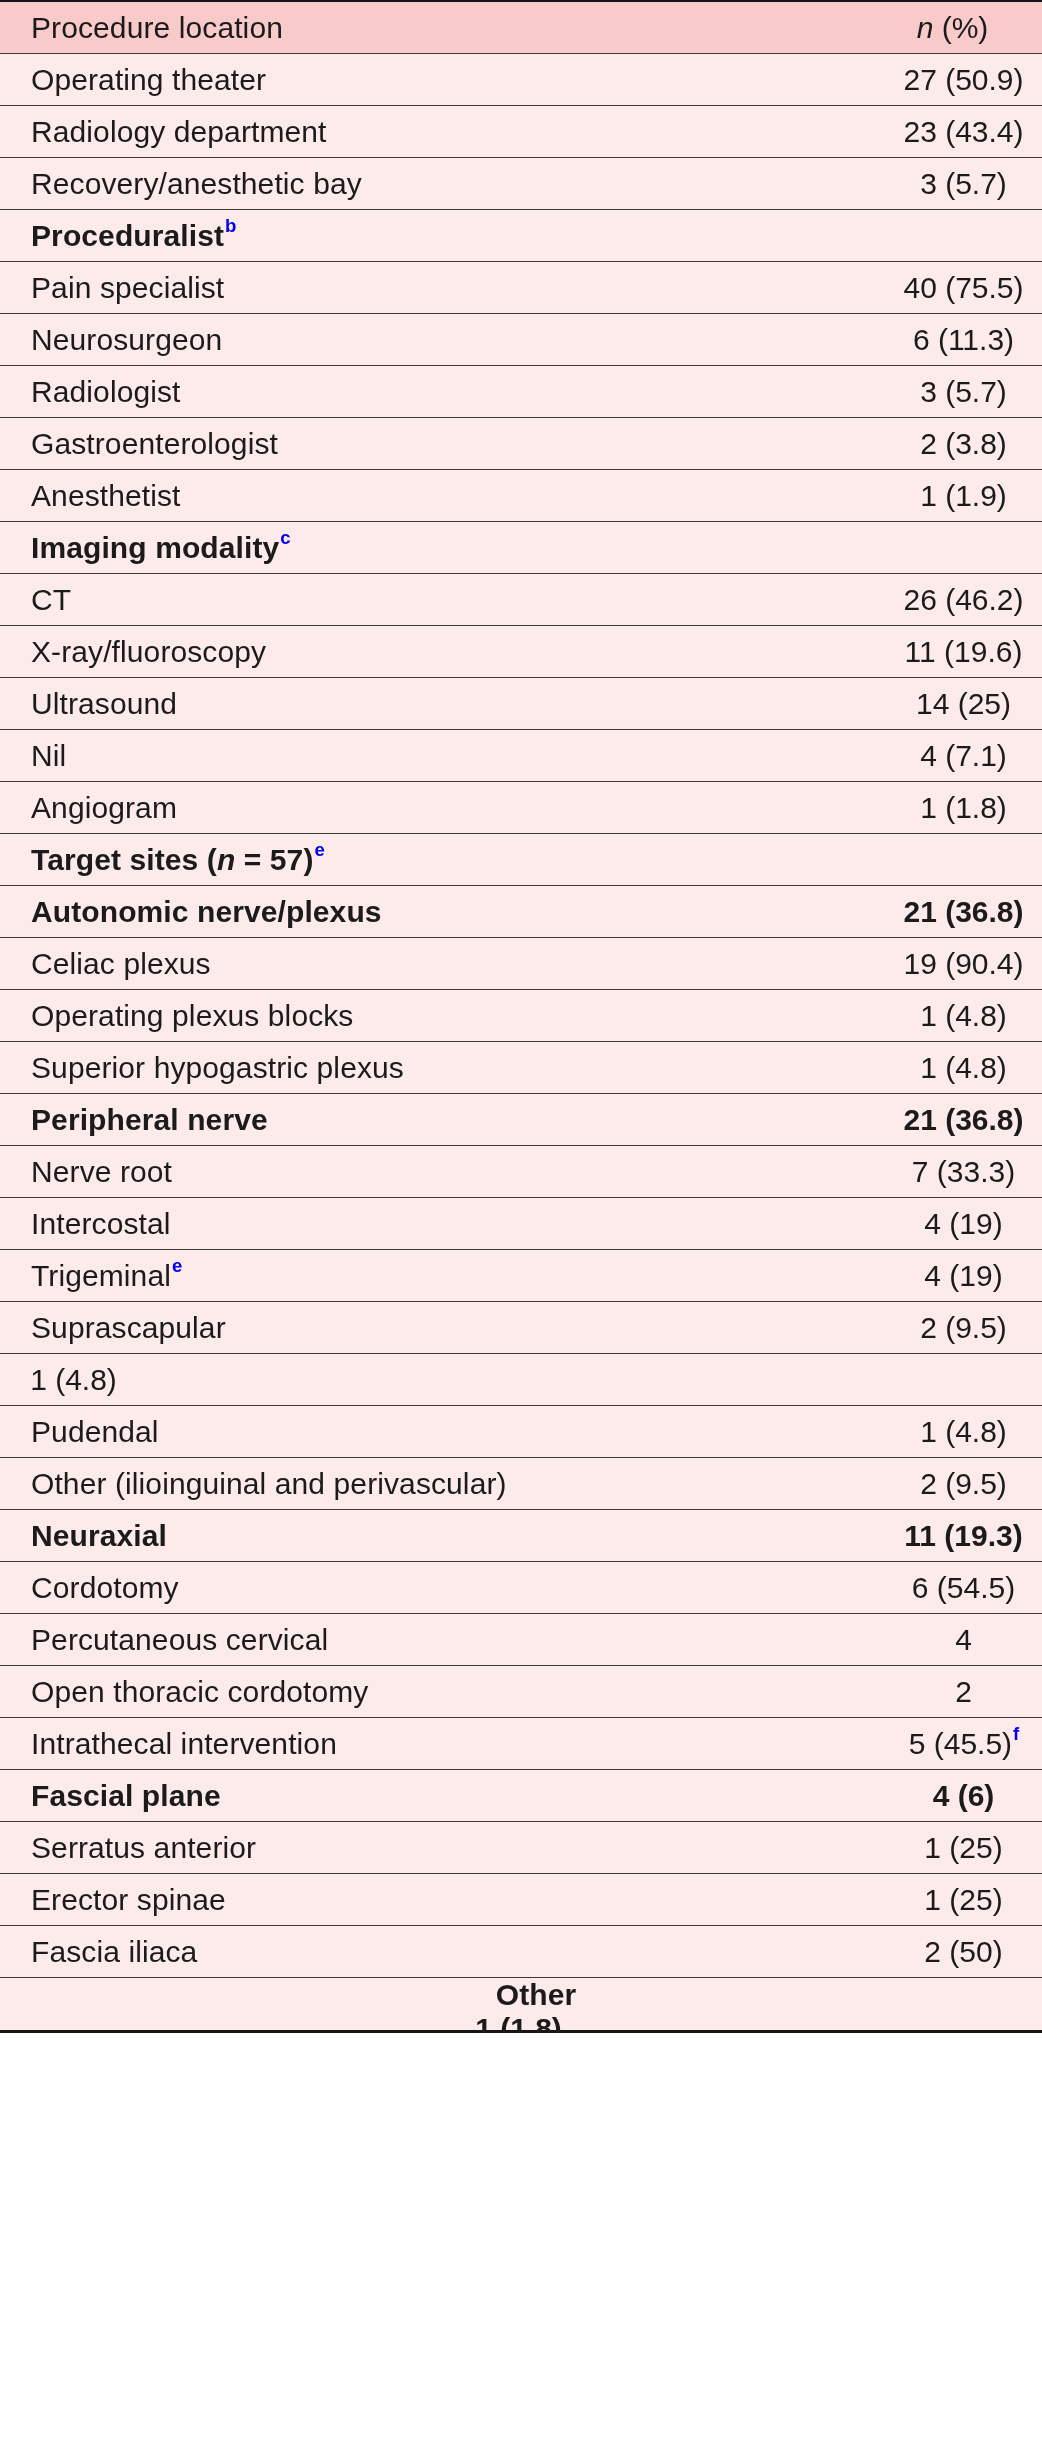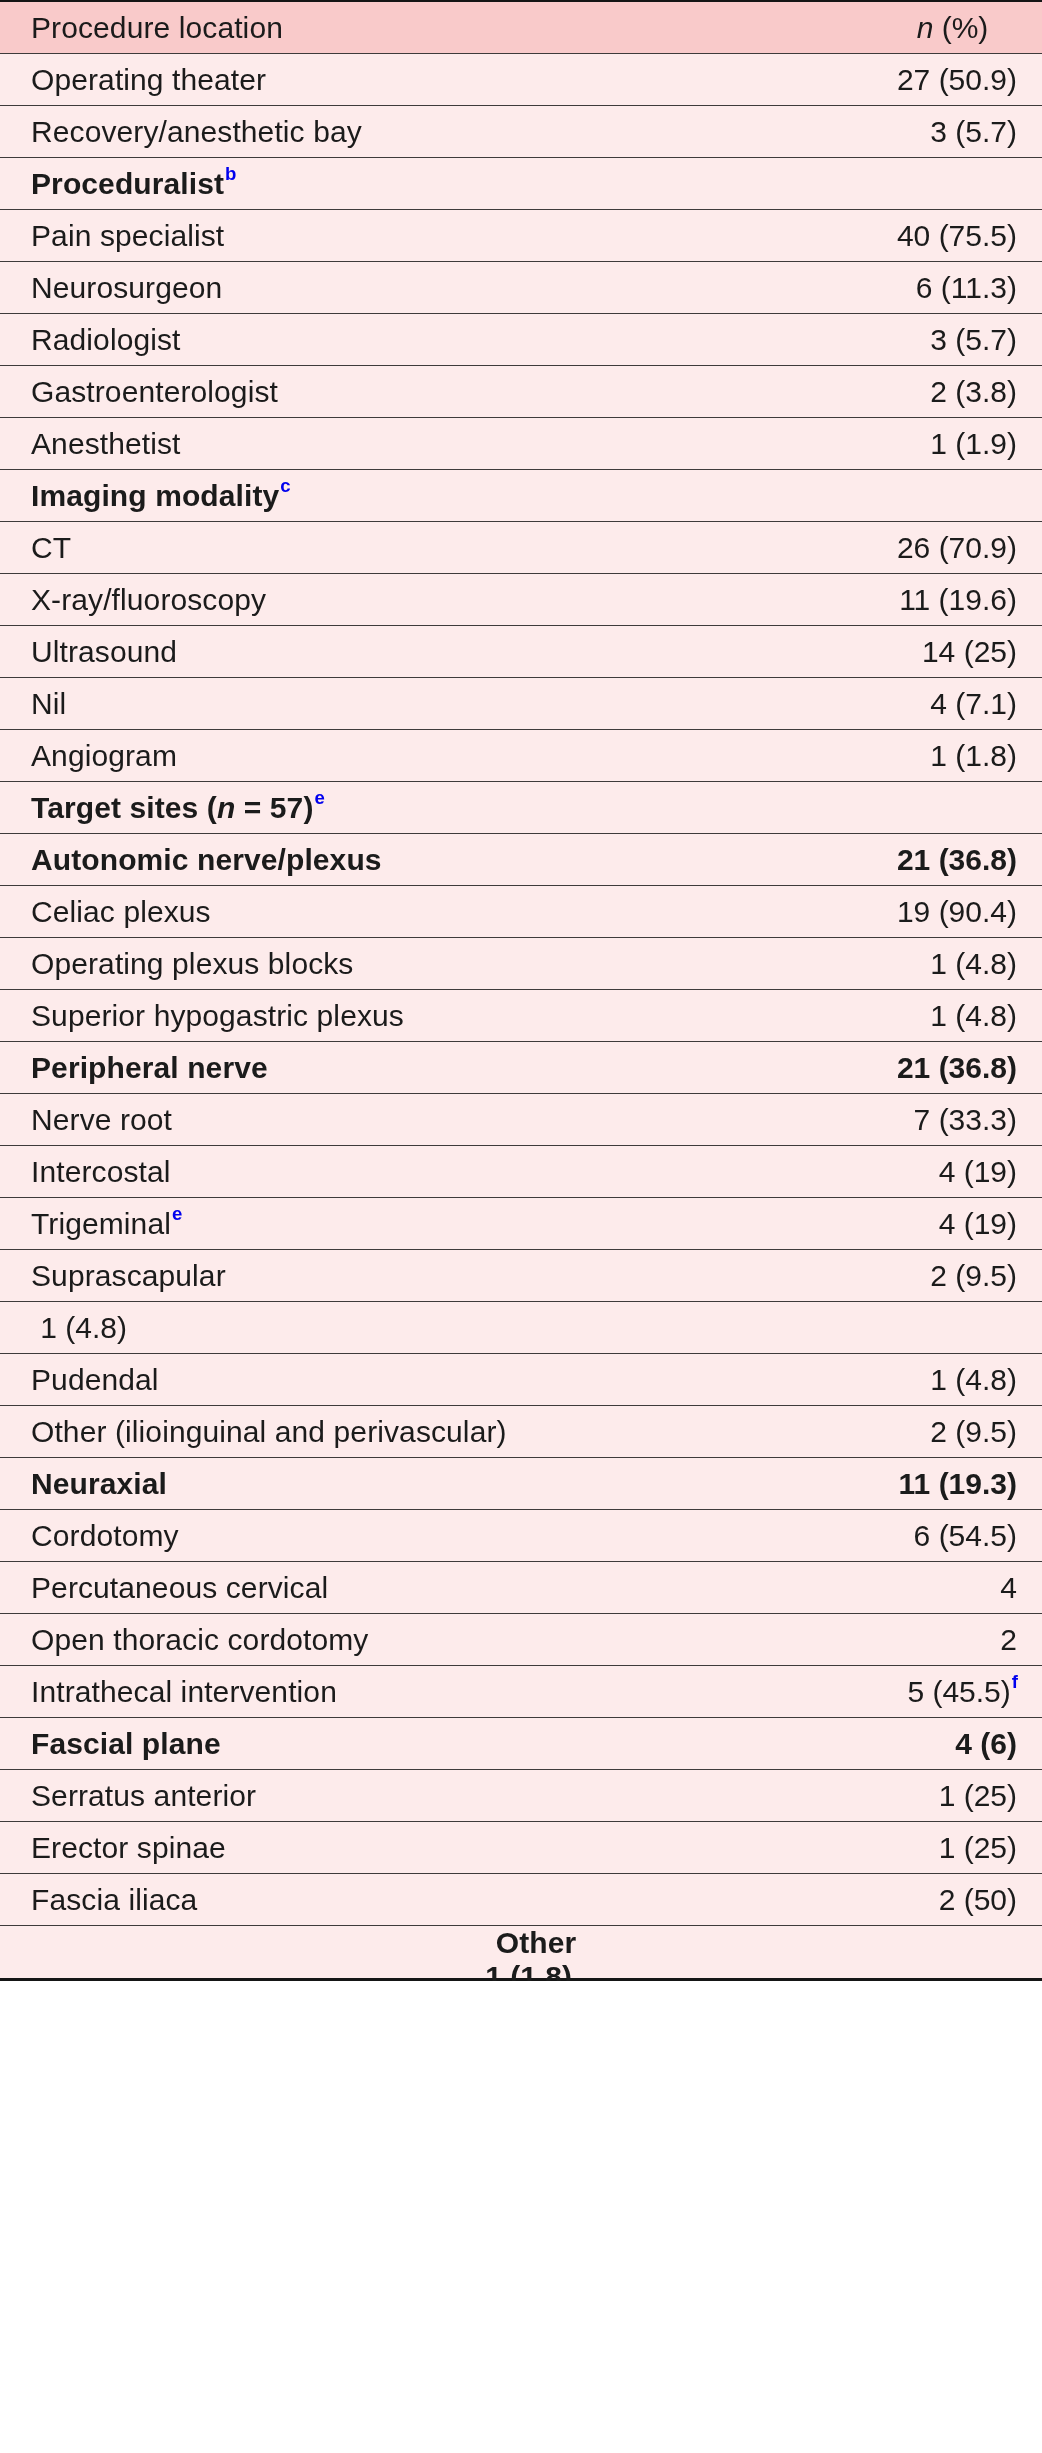--- a/index.html
+++ b/index.html
@@ -32,22 +32,22 @@
   .row.header { background: var(--header-bg); }
   .label {
     flex: 1;
     padding-left: 31px;
     white-space: nowrap;
     letter-spacing: 0.1px;
   }
   .value {
     width: 152px;
     box-sizing: border-box;
-    padding-right: 24px;
-    text-align: right;
+    padding-right: 4px;
+    text-align: center;
     white-space: nowrap;
   }
   .row.header .value { text-align: center; padding-right: 26px; }
   .row.bold .label, .row.bold .value { font-weight: 700; }
   .row.italic .label, .row.italic .value { }
   .it { font-style: italic; }
   .sup {
     color: var(--blue);
     font-weight: 700;
     font-size: 0.62em;
@@ -65,20 +65,24 @@
   <div id="rows">
       <div class="row header">
         <div class="label"><span>Procedure location</span><span class="it"></span><span></span><sup class="sup"></sup></div>
         <div class="value"><span class="it">n</span><span> (%)</span><sup class="sup"></sup></div>
       </div>
       <div class="row">
         <div class="label"><span>Operating theater</span><span class="it"></span><span></span><sup class="sup"></sup></div>
         <div class="value"><span class="it"></span><span>27 (50.9)</span><sup class="sup"></sup></div>
       </div>
       <div class="row">
+        <div class="label"><span>Radiology department</span><span class="it"></span><span></span><sup class="sup"></sup></div>
+        <div class="value"><span class="it"></span><span>23 (43.4)</span><sup class="sup"></sup></div>
+      </div>
+      <div class="row">
         <div class="label"><span>Recovery/anesthetic bay</span><span class="it"></span><span></span><sup class="sup"></sup></div>
         <div class="value"><span class="it"></span><span>3 (5.7)</span><sup class="sup"></sup></div>
       </div>
       <div class="row bold">
         <div class="label"><span>Proceduralist</span><span class="it"></span><span></span><sup class="sup">b</sup></div>
         <div class="value"><span class="it"></span><span></span><sup class="sup"></sup></div>
       </div>
       <div class="row">
         <div class="label"><span>Pain specialist</span><span class="it"></span><span></span><sup class="sup"></sup></div>
         <div class="value"><span class="it"></span><span>40 (75.5)</span><sup class="sup"></sup></div>
@@ -98,21 +102,21 @@
       <div class="row">
         <div class="label"><span>Anesthetist</span><span class="it"></span><span></span><sup class="sup"></sup></div>
         <div class="value"><span class="it"></span><span>1 (1.9)</span><sup class="sup"></sup></div>
       </div>
       <div class="row bold">
         <div class="label"><span>Imaging modality</span><span class="it"></span><span></span><sup class="sup">c</sup></div>
         <div class="value"><span class="it"></span><span></span><sup class="sup"></sup></div>
       </div>
       <div class="row">
         <div class="label"><span>CT</span><span class="it"></span><span></span><sup class="sup"></sup></div>
-        <div class="value"><span class="it"></span><span>26 (70.9)</span><sup class="sup"></sup></div>
+        <div class="value"><span class="it"></span><span>26 (46.2)</span><sup class="sup"></sup></div>
       </div>
       <div class="row">
         <div class="label"><span>X-ray/fluoroscopy</span><span class="it"></span><span></span><sup class="sup"></sup></div>
         <div class="value"><span class="it"></span><span>11 (19.6)</span><sup class="sup"></sup></div>
       </div>
       <div class="row">
         <div class="label"><span>Ultrasound</span><span class="it"></span><span></span><sup class="sup"></sup></div>
         <div class="value"><span class="it"></span><span>14 (25)</span><sup class="sup"></sup></div>
       </div>
       <div class="row">

